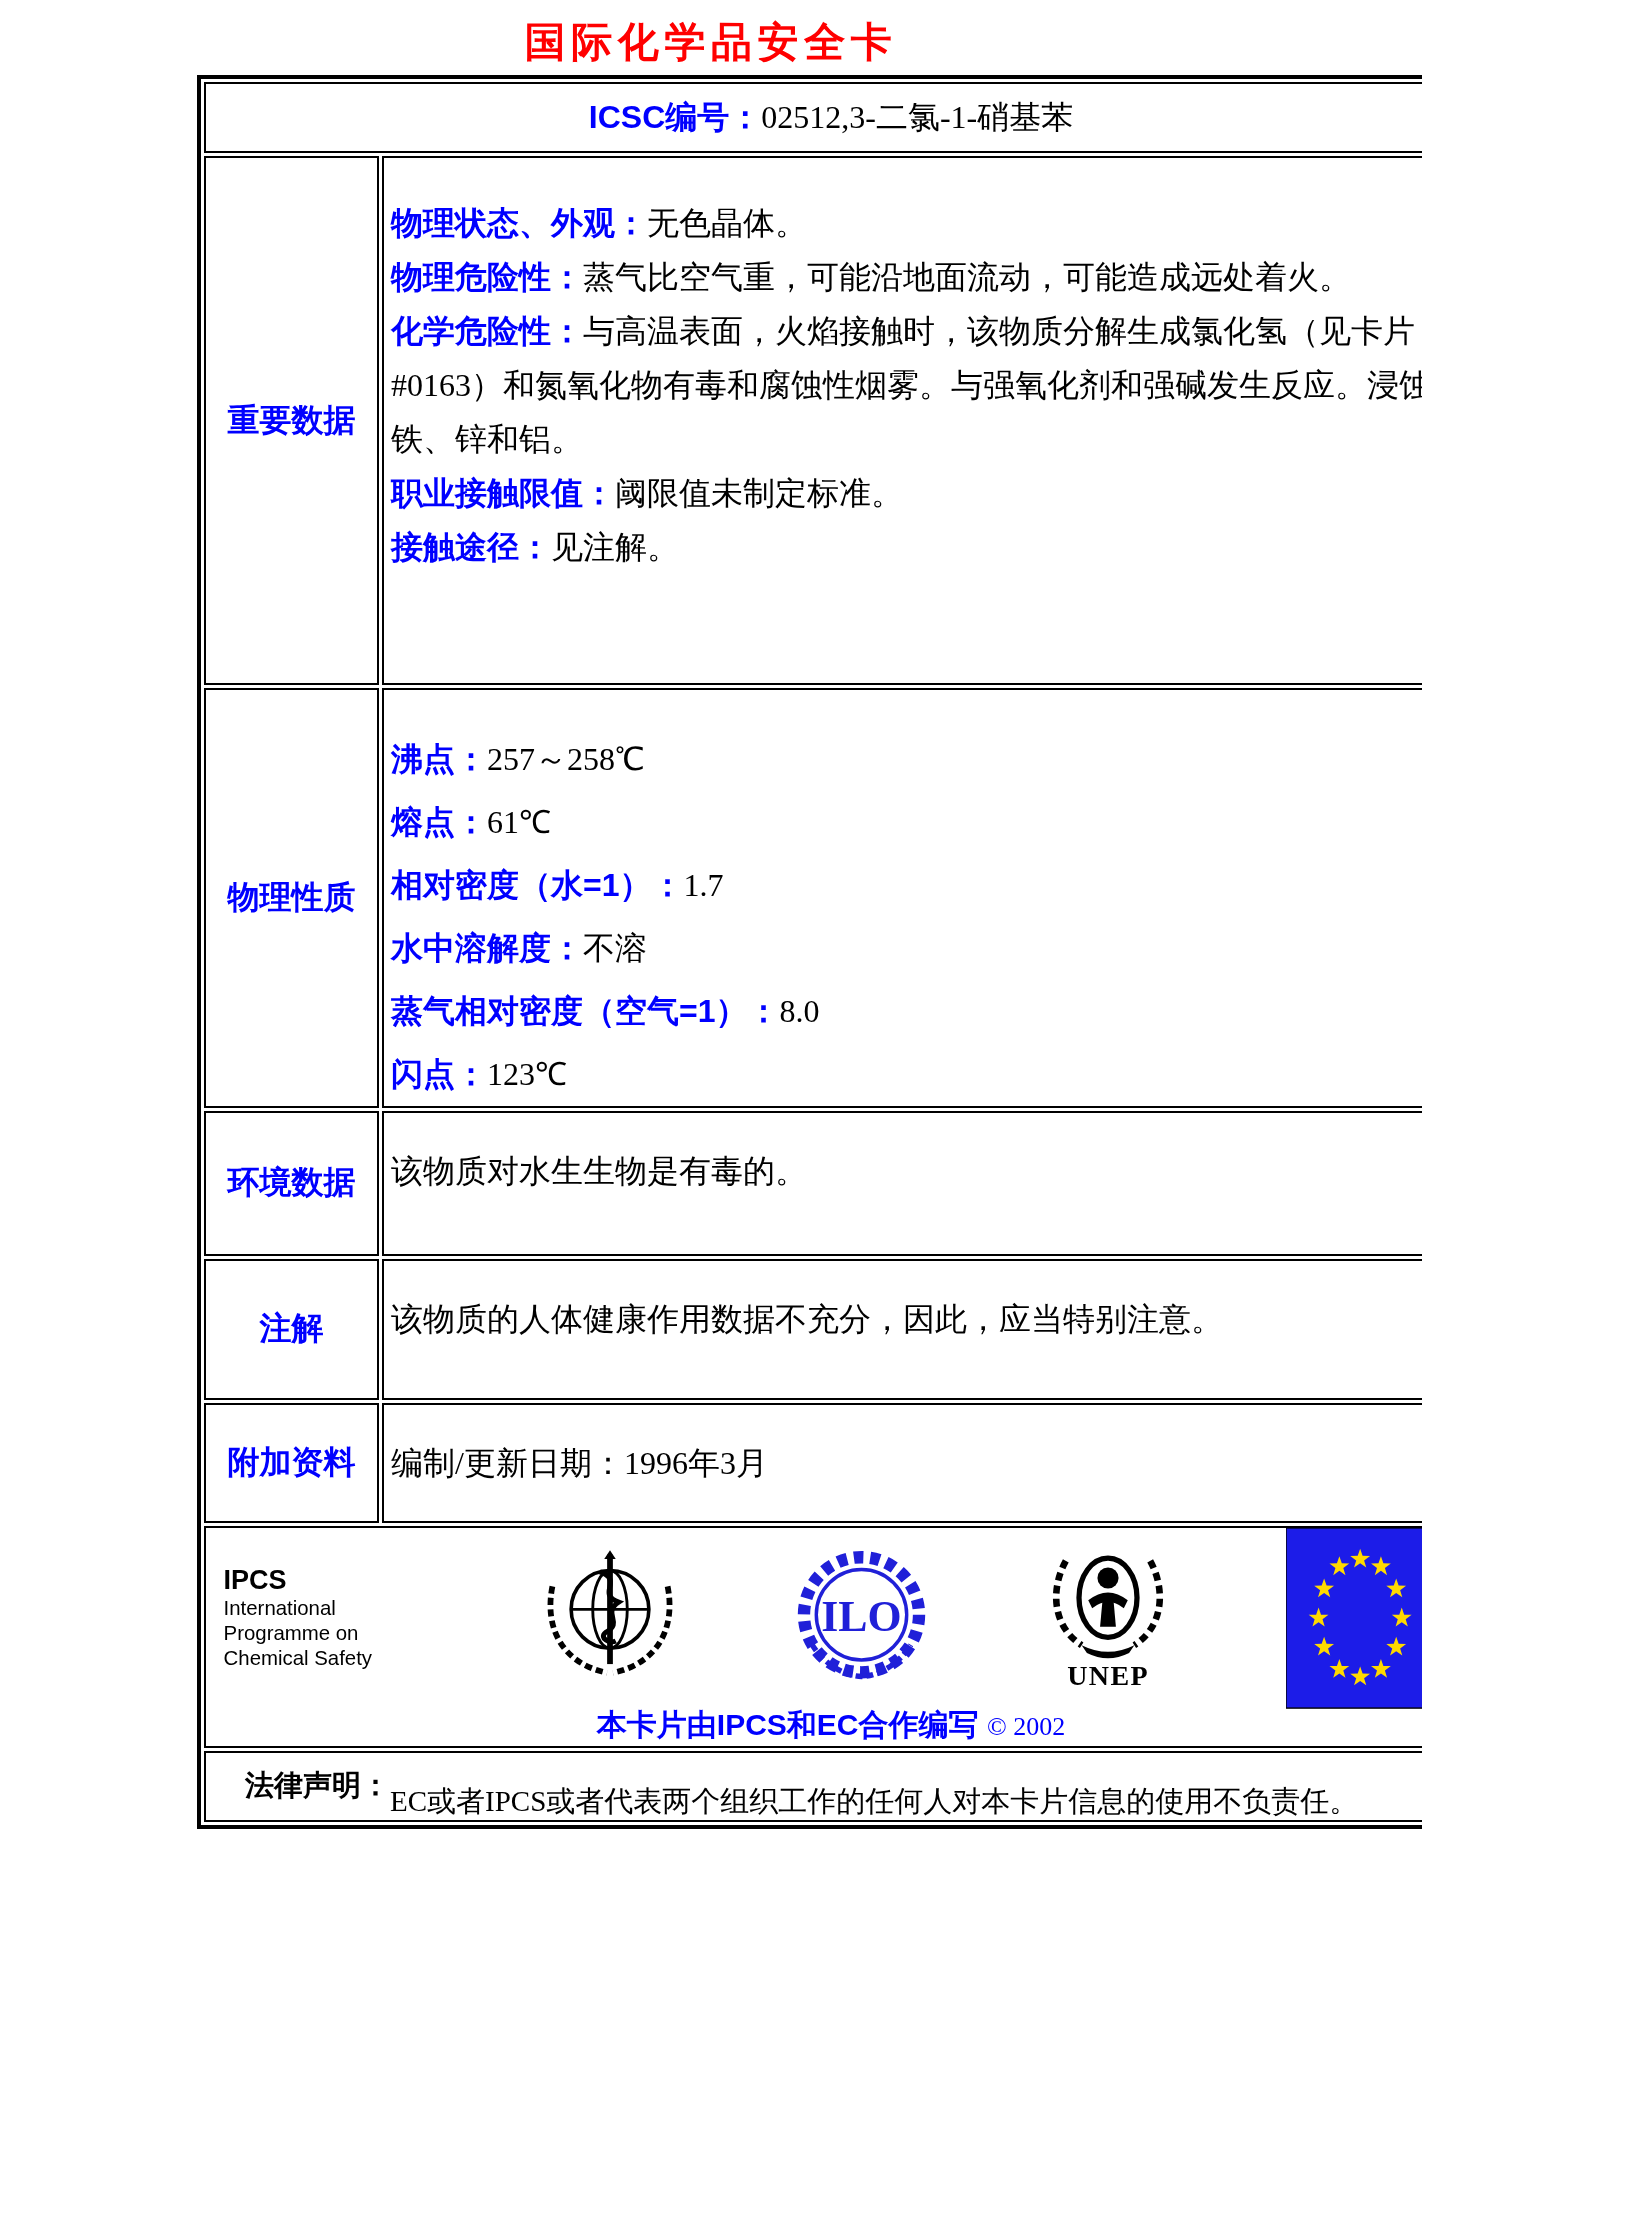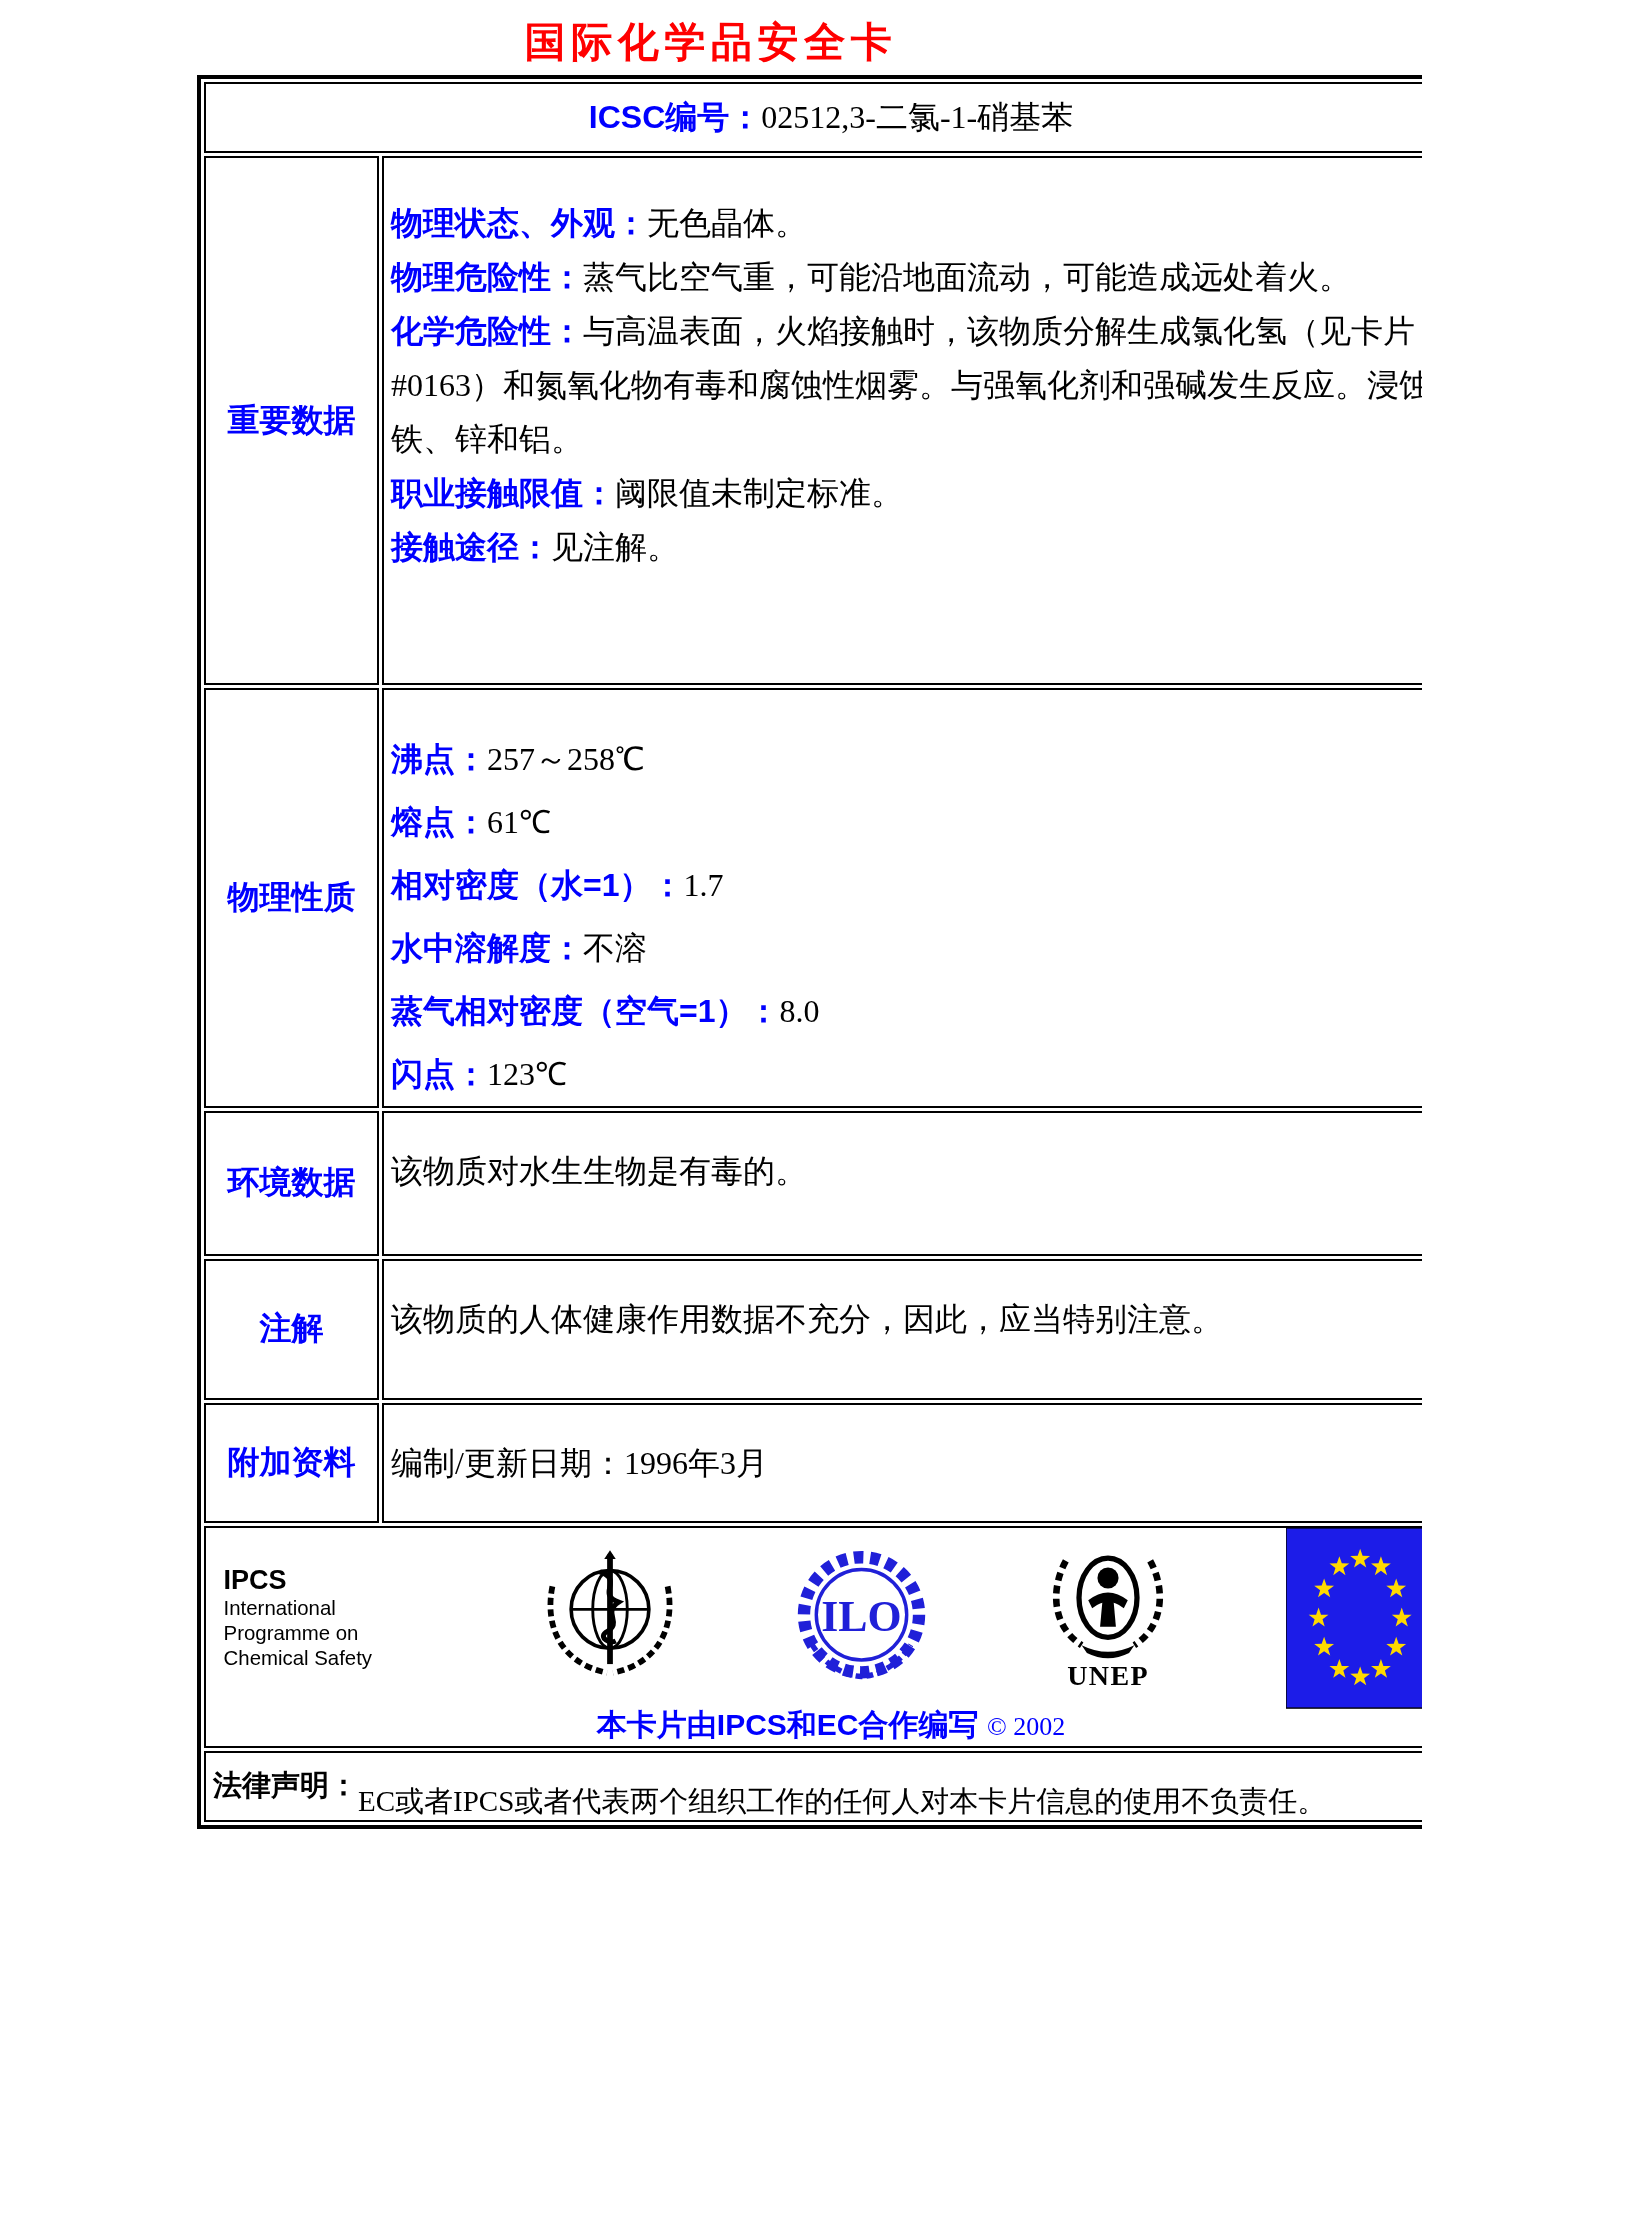--- a/index.html
+++ b/index.html
@@ -21,21 +21,21 @@
   .btext{color:#000000;font-family:"Liberation Serif", serif;}
   .hdr{display:flex;justify-content:center;align-items:center;
         height:67px;padding:0 5.6px;font-size:32px;}
   .hdr-left .blabel{font-size:32px;}
   .r-important td{height:525px;}
   .r-physical td{height:395px;}
   .r-env td{height:141px;}
   .r-notes td{height:137px;}
   .r-add td{height:116px;}
   .r-footer td{height:211px;}
-  .r-legal td{height:67px;}
+  .r-legal td{height:67px;padding-left:32px;}
   .footer-cell{display:block;}
   .logo-row{display:flex;align-items:center;justify-content:space-between;
         padding:7px 21px 0 17.6px;height:166px;}
   .ipcs-block{width:204px;color:#000;font-family:"Liberation Sans", sans-serif;}
   .ipcs-acronym{font-size:27px;font-weight:bold;line-height:32px;}
   .ipcs-line{font-size:20.4px;line-height:25px;}
   .unep-wrap{text-align:center;}
   .unep-text{font-family:"Liberation Serif", serif;font-weight:bold;font-size:28px;
         letter-spacing:1.4px;color:#000;line-height:30px;}
   .credit-line{text-align:center;font-size:30px;color:#0000FF;font-weight:bold;

